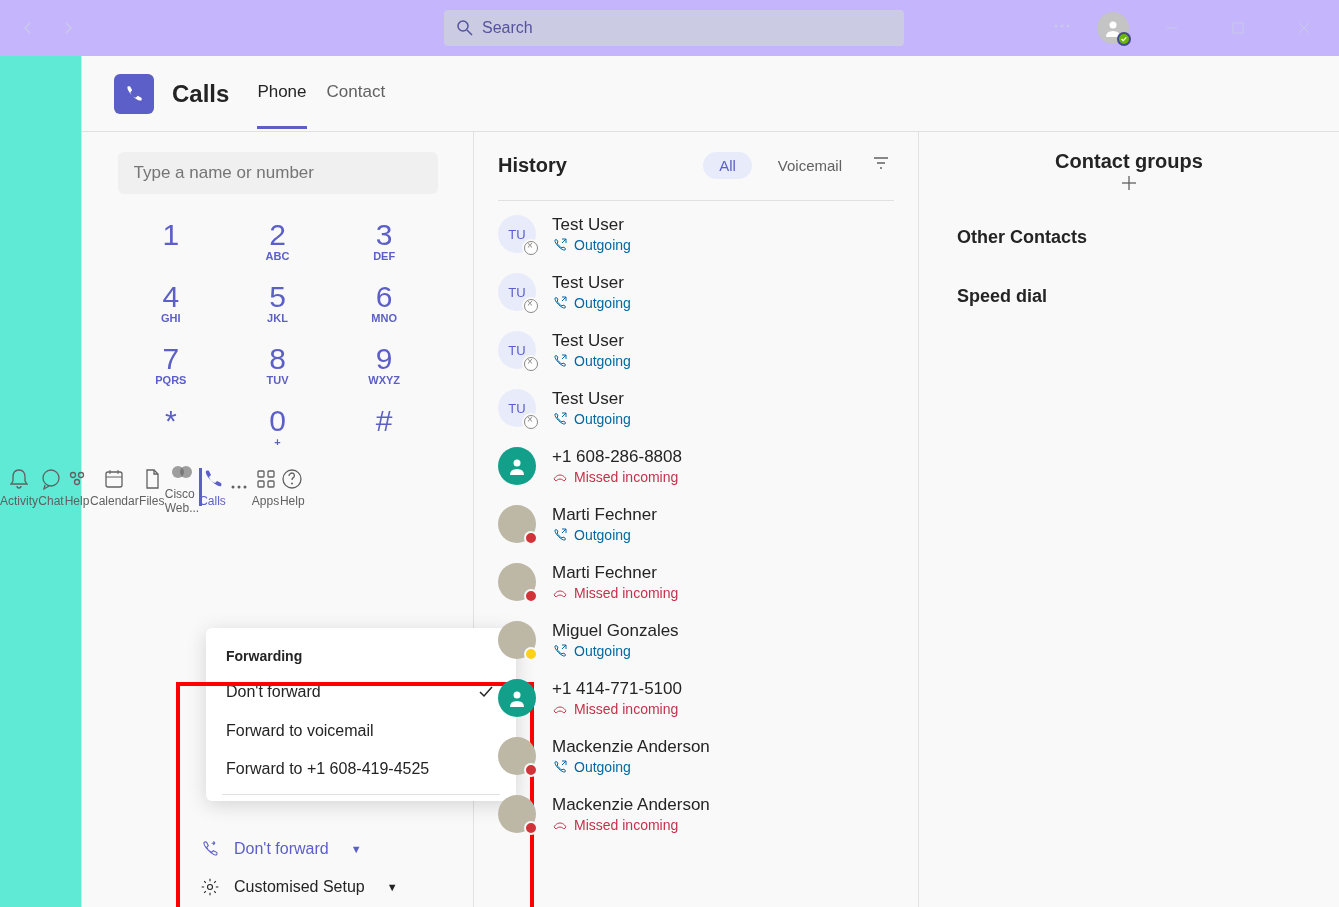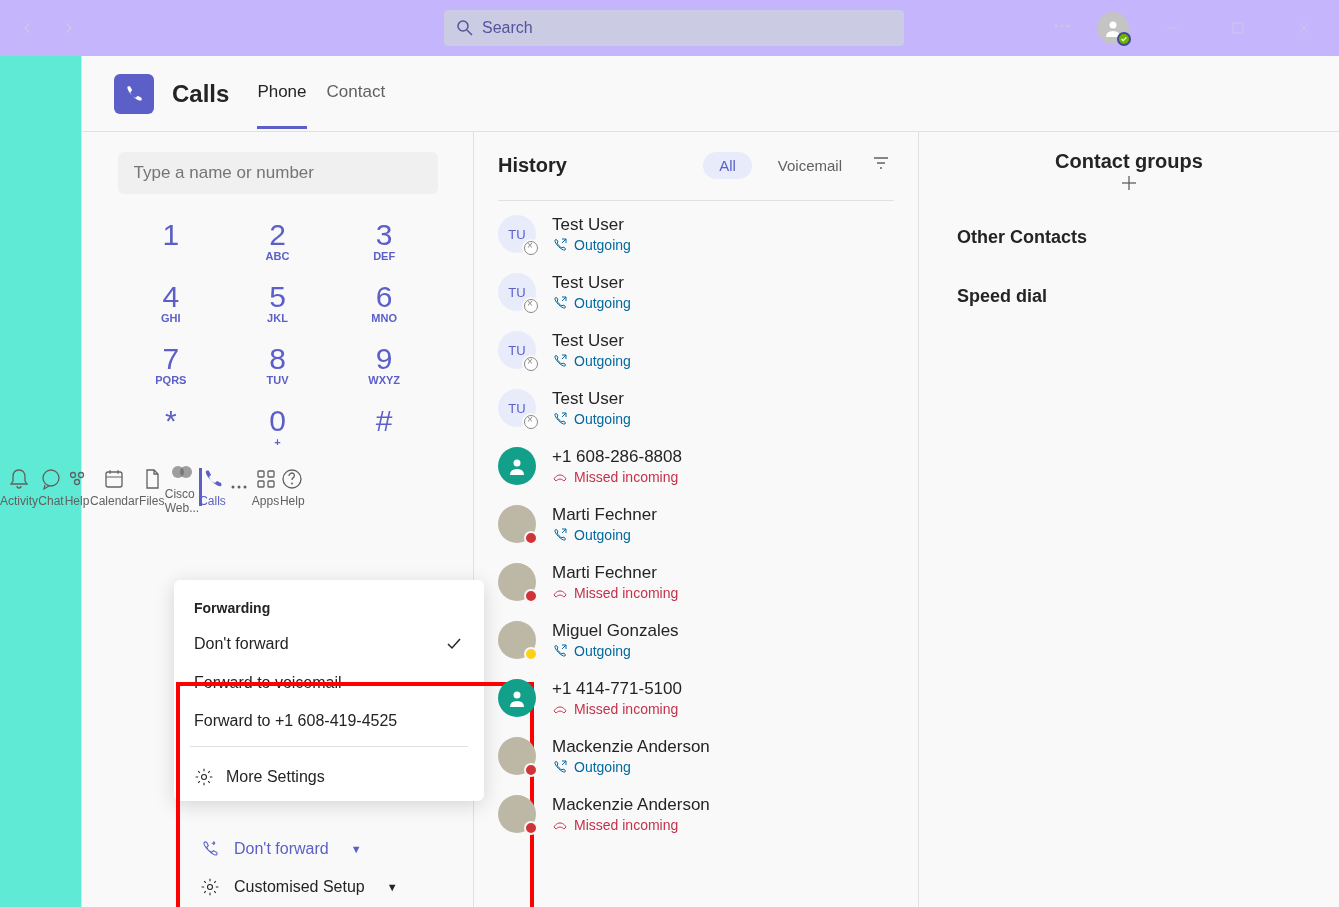--- a/index.html
+++ b/index.html
@@ -39,21 +39,21 @@
   .dial-panel { width: 392px; padding: 20px 30px; border-right: 1px solid #e1e1e1; display: flex; flex-direction: column; position: relative; align-items: center; }
   .dial-input { width: 320px; height: 42px; border-radius: 6px; background: #f0f0f0; border: none; padding: 0 16px; font-size: 17px; color: #616161; }
   .dialpad { margin-top: 24px; width: 320px; }
   .dial-row { display: flex; justify-content: space-around; margin-bottom: 18px; }
   .dial-key { width: 80px; text-align: center; cursor: pointer; }
   .dial-num { font-size: 30px; color: #5b5fc7; font-weight: 300; }
   .dial-letters { font-size: 11px; color: #5b5fc7; font-weight: 600; margin-top: -2px; }
   
   .highlight-box { position: absolute; border: 4px solid #ff0000; left: 94px; top: 550px; width: 358px; height: 286px; pointer-events: none; }
   
-  .forwarding-menu { position: absolute; bottom: 106px; left: 92px; width: 310px; background: #fff; border-radius: 6px; box-shadow: 0 4px 20px rgba(0,0,0,0.15); padding: 12px 0 0 0; }
+  .forwarding-menu { position: absolute; bottom: 106px; left: 124px; width: 310px; background: #fff; border-radius: 6px; box-shadow: 0 4px 20px rgba(0,0,0,0.15); padding: 12px 0 0 0; }
   .menu-title { font-size: 14px; font-weight: 700; color: #242424; padding: 8px 20px; }
   .menu-item { padding: 10px 20px; font-size: 16px; color: #242424; cursor: pointer; display: flex; align-items: center; justify-content: space-between; }
   .menu-divider { border-top: 1px solid #e1e1e1; margin: 6px 16px; }
   .menu-settings { padding: 14px 20px; display: flex; align-items: center; gap: 12px; font-size: 16px; color: #242424; cursor: pointer; }
   
   .bottom-controls { position: absolute; bottom: 10px; left: 118px; display: flex; flex-direction: column; gap: 18px; }
   .bc-row { display: flex; align-items: center; gap: 14px; font-size: 16px; cursor: pointer; }
   .bc-row.forward { color: #5b5fc7; }
   .bc-row .chev { font-size: 11px; margin-left: 8px; }
   
@@ -334,27 +334,20 @@
                 </svg>
               </div>
               <div class="menu-item">
                 <span>Forward to voicemail</span>
               </div>
               <div class="menu-item">
                 <span>Forward to +1 608-419-4525</span>
               </div>
             </div>
           <div class="menu-divider"></div>
-          <div class="menu-settings">
-            <svg width="20" height="20" viewBox="0 0 24 24">
-                <circle cx="12" cy="12" r="3" stroke="currentColor" stroke-width="1.3" fill="none"></circle>
-                <path d="M12 2 L12 5 M12 19 L12 22 M2 12 L5 12 M19 12 L22 12 M5 5 L7 7 M17 17 L19 19 M19 5 L17 7 M7 17 L5 19" stroke="currentColor" stroke-width="1.3"></path>
-              </svg>
-            <span>More Settings</span>
-          </div>
         </div>
 
         <div class="bottom-controls">
           <div class="bc-row forward">
             <svg width="20" height="20" viewBox="0 0 24 24">
                 <path d="M5 4 C5 4 7 3 8 4 L10 8 L8 10 C9 13 11 15 14 16 L16 14 L20 16 C21 17 20 19 20 19 C16 21 3 8 5 4 Z" stroke="currentColor" stroke-width="1.3" fill="none"></path>
                 <path d="M14 5 L18 5 M18 5 L16 3 M18 5 L16 7" stroke="currentColor" stroke-width="1.3" fill="none"></path>
               </svg>
             <span>Don't forward</span>
             <span class="chev">▼</span>

